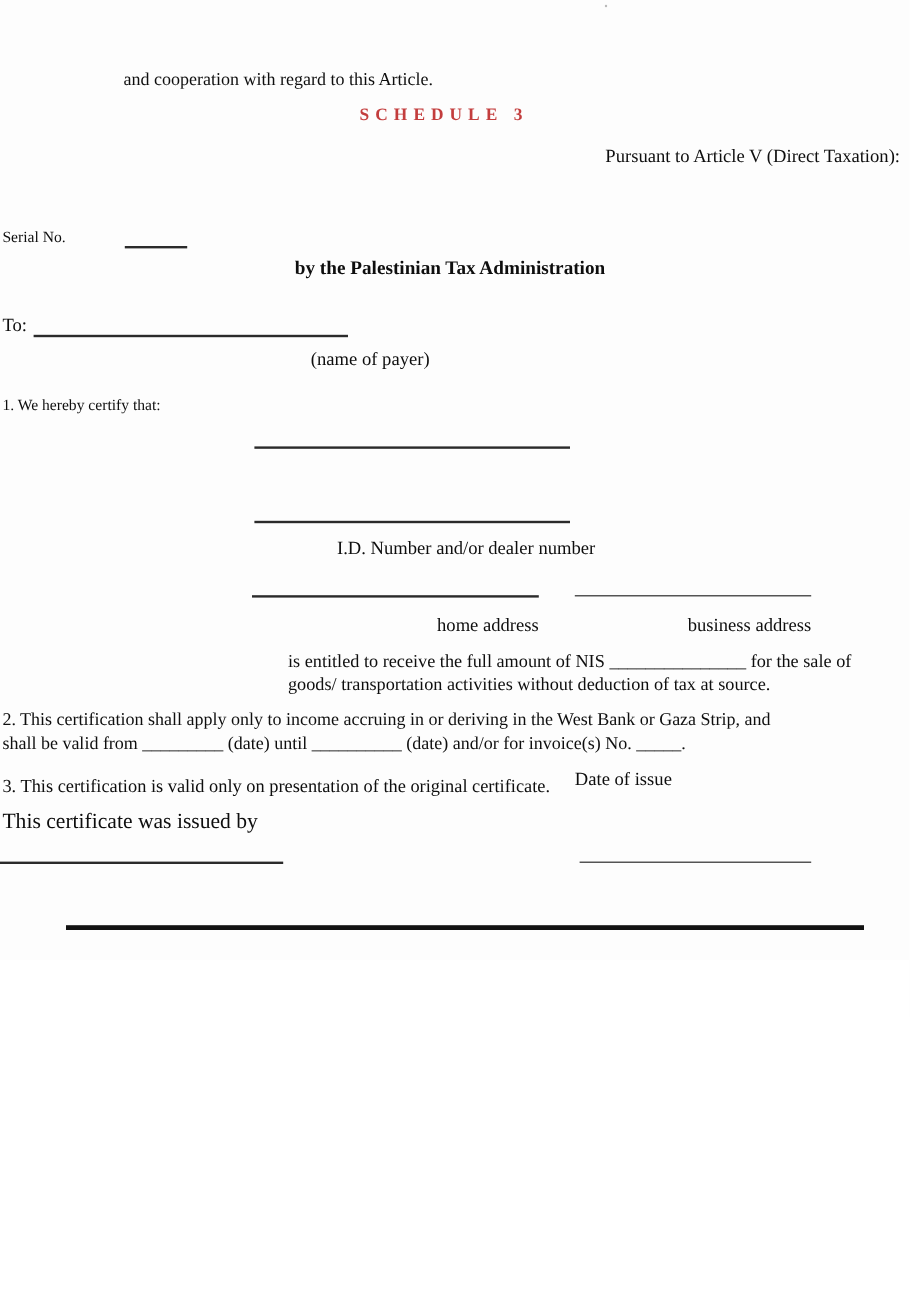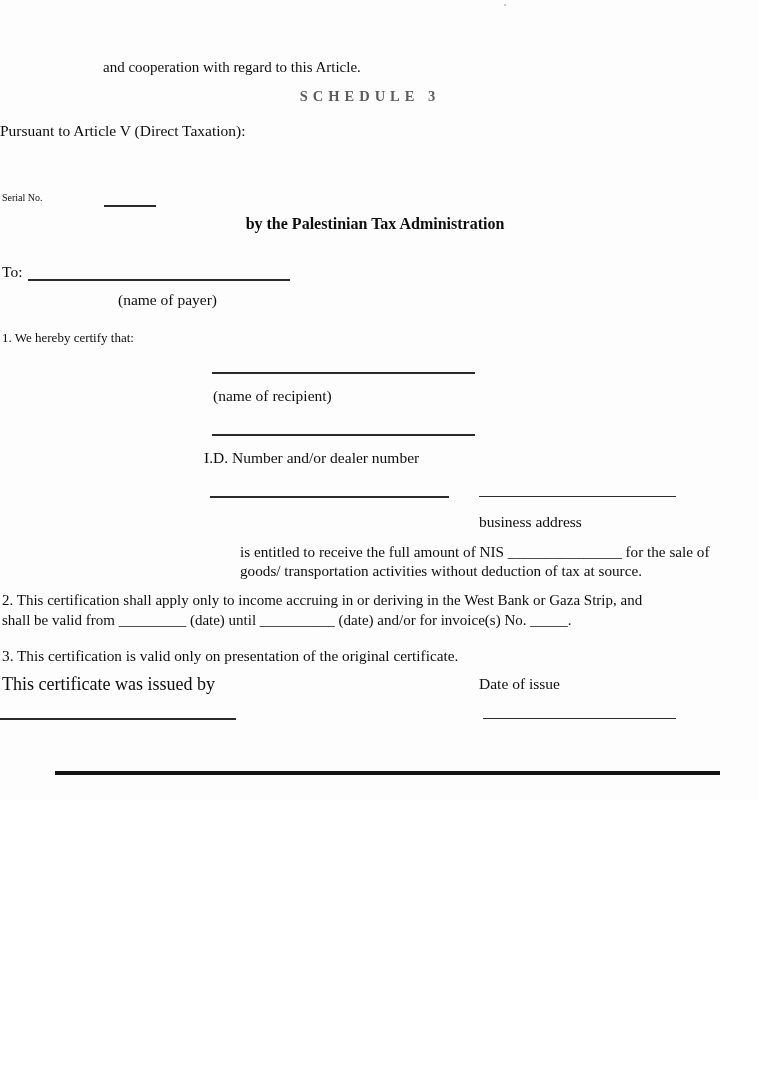--- a/index.html
+++ b/index.html
@@ -15,38 +15,38 @@
     font-family: "Liberation Serif", "DejaVu Serif", serif;
     color: #0e0e0e;
     overflow: hidden;
   }
   .abs { position: absolute; }
   .body-text {
     font-size: 15px;
     line-height: 20px;
     white-space: nowrap;
   }
-  .centered { text-align: left; }
+  .centered { text-align: right; }
   .caption { font-size: 15.5px; }
   .title-block {
     font-size: 16px;
     font-weight: bold;
     line-height: 19px;
     text-align: center;
   }
   .title-block span { display: block; white-space: nowrap; }
   .two-line span { display: block; white-space: nowrap; }
   .blank-line {
     border-bottom: 2px solid #2b2b2b;
   }
   .blank-line.thin { border-bottom-width: 1.5px; }
   .schedule-faded {
     font-size: 14.5px;
     letter-spacing: 5px;
-    color: #404040;
+    color: #b91c1c;
     filter: blur(0.55px);
     opacity: 0.85;
     font-weight: bold;
     text-align: center;
   }
   .thick-rule {
     background: #121212;
     height: 4px;
   }
   .speck {
@@ -65,59 +65,59 @@
 <div class="page">
 
   <div class="abs speck" style="left:504px; top:4px;"></div>
 
   <div class="abs body-text" style="left:103px; top:57px;">and cooperation with regard to this Article.</div>
 
   <div class="abs schedule-faded" style="left:0px; top:88px; width:740px;">SCHEDULE 3</div>
 
   <div class="abs body-text centered" style="left:0px; top:121px; width:750px; font-size:15.5px;">Pursuant to Article V (Direct Taxation):</div>
 
-  <div class="abs body-text" style="left:2px; top:188px; font-size:10px;">Serial No.</div>
+  <div class="abs body-text" style="left:2px; top:188px; font-size:13px;">Serial No.</div>
   <div class="abs blank-line" style="left:104px; top:187px; width:52px; height:18px;"></div>
 
   <div class="abs title-block" style="left:0px; top:214px; width:750px;">
     <span>by the Palestinian Tax Administration</span>
   </div>
 
   <div class="abs body-text" style="left:2px; top:262px; font-size:15.5px;">To:</div>
   <div class="abs blank-line" style="left:28px; top:260px; width:262px; height:19px;"></div>
 
   <div class="abs caption centered" style="left:118px; top:291px; width:240px;">(name of payer)</div>
 
   <div class="abs body-text" style="left:2px; top:328px; font-size:13px;">1. We hereby certify that:</div>
 
   <div class="abs blank-line" style="left:212px; top:355px; width:263px; height:17px;"></div>
-  <div class="abs caption centered" style="left:213px; top:387px; width:260px;">(name of recipient)</div>
 
   <div class="abs blank-line" style="left:212px; top:417px; width:263px; height:17px;"></div>
   <div class="abs caption centered" style="left:204px; top:449px; width:292px;">I.D. Number and/or dealer number</div>
 
   <div class="abs blank-line" style="left:210px; top:479px; width:239px; height:17px;"></div>
   <div class="abs blank-line thin" style="left:479px; top:479px; width:197px; height:17px;"></div>
 
+  <div class="abs caption centered" style="left:210px; top:513px; width:239px;">home address</div>
   <div class="abs caption centered" style="left:479px; top:513px; width:197px;">business address</div>
 
   <div class="abs body-text two-line" style="left:208px; top:542px; line-height:19px; font-size:15.2px;margin-left:32px;">
     <span>is entitled to receive the full amount of NIS _______________ for the sale of</span>
     <span>goods/ transportation activities without deduction of tax at source.</span>
   </div>
 
   <div class="abs body-text two-line" style="left:2px; top:590px; line-height:20px;">
     <span>2. This certification shall apply only to income accruing in or deriving in the West Bank or Gaza Strip, and</span>
     <span>shall be valid from _________ (date) until __________ (date) and/or for invoice(s) No. _____.</span>
   </div>
 
   <div class="abs body-text" style="left:2px; top:646px; font-size:15.3px;">3. This certification is valid only on presentation of the original certificate.</div>
 
   <div class="abs body-text" style="left:2px; top:674px; font-size:18px;">This certificate was issued by</div>
-  <div class="abs body-text" style="left:479px; top:674px; font-size:15.5px;">Date of issue</div>
+  <div class="abs body-text" style="left:479px; top:640px; font-size:15.5px;">Date of issue</div>
 
   <div class="abs blank-line" style="left:0px; top:701px; width:236px; height:17px;"></div>
   <div class="abs blank-line thin" style="left:483px; top:701px; width:193px; height:17px;"></div>
 
   <div class="abs thick-rule" style="left:55px; top:771px; width:665px;"></div>
 
   <div class="abs pagenum" style="left:0px; top:991px; width:744px;">207</div>
 
 </div>
 

